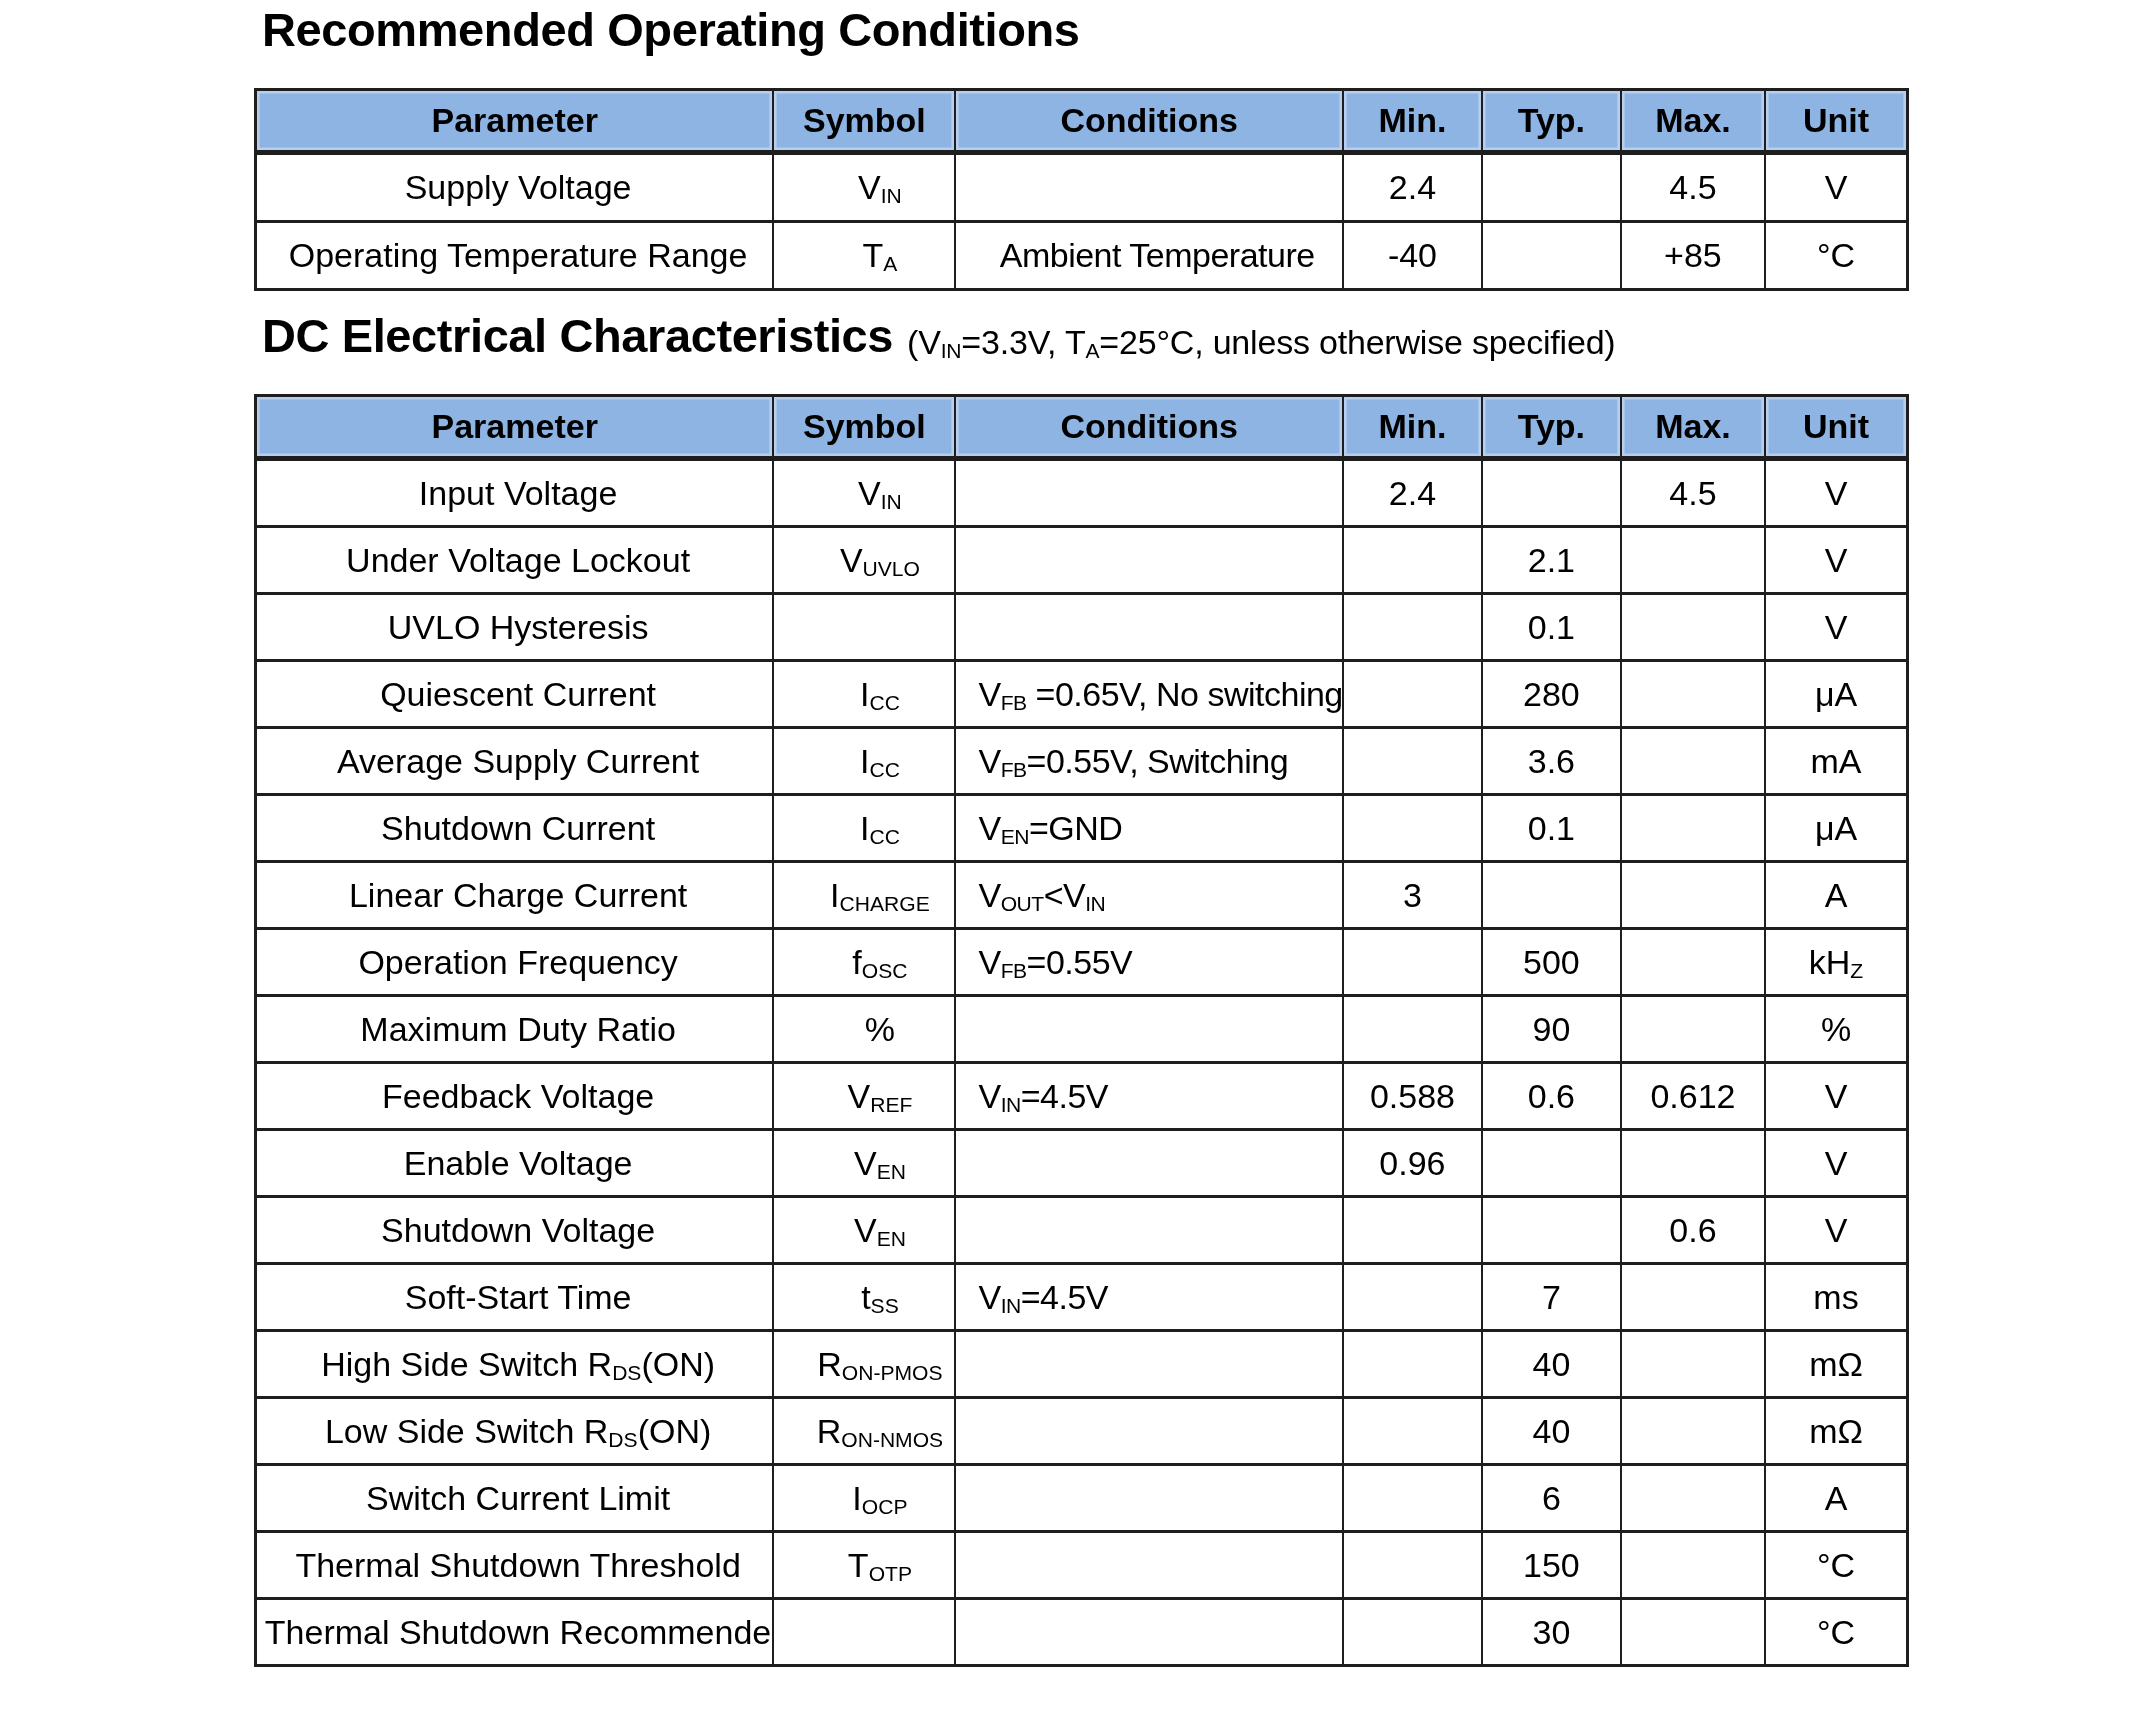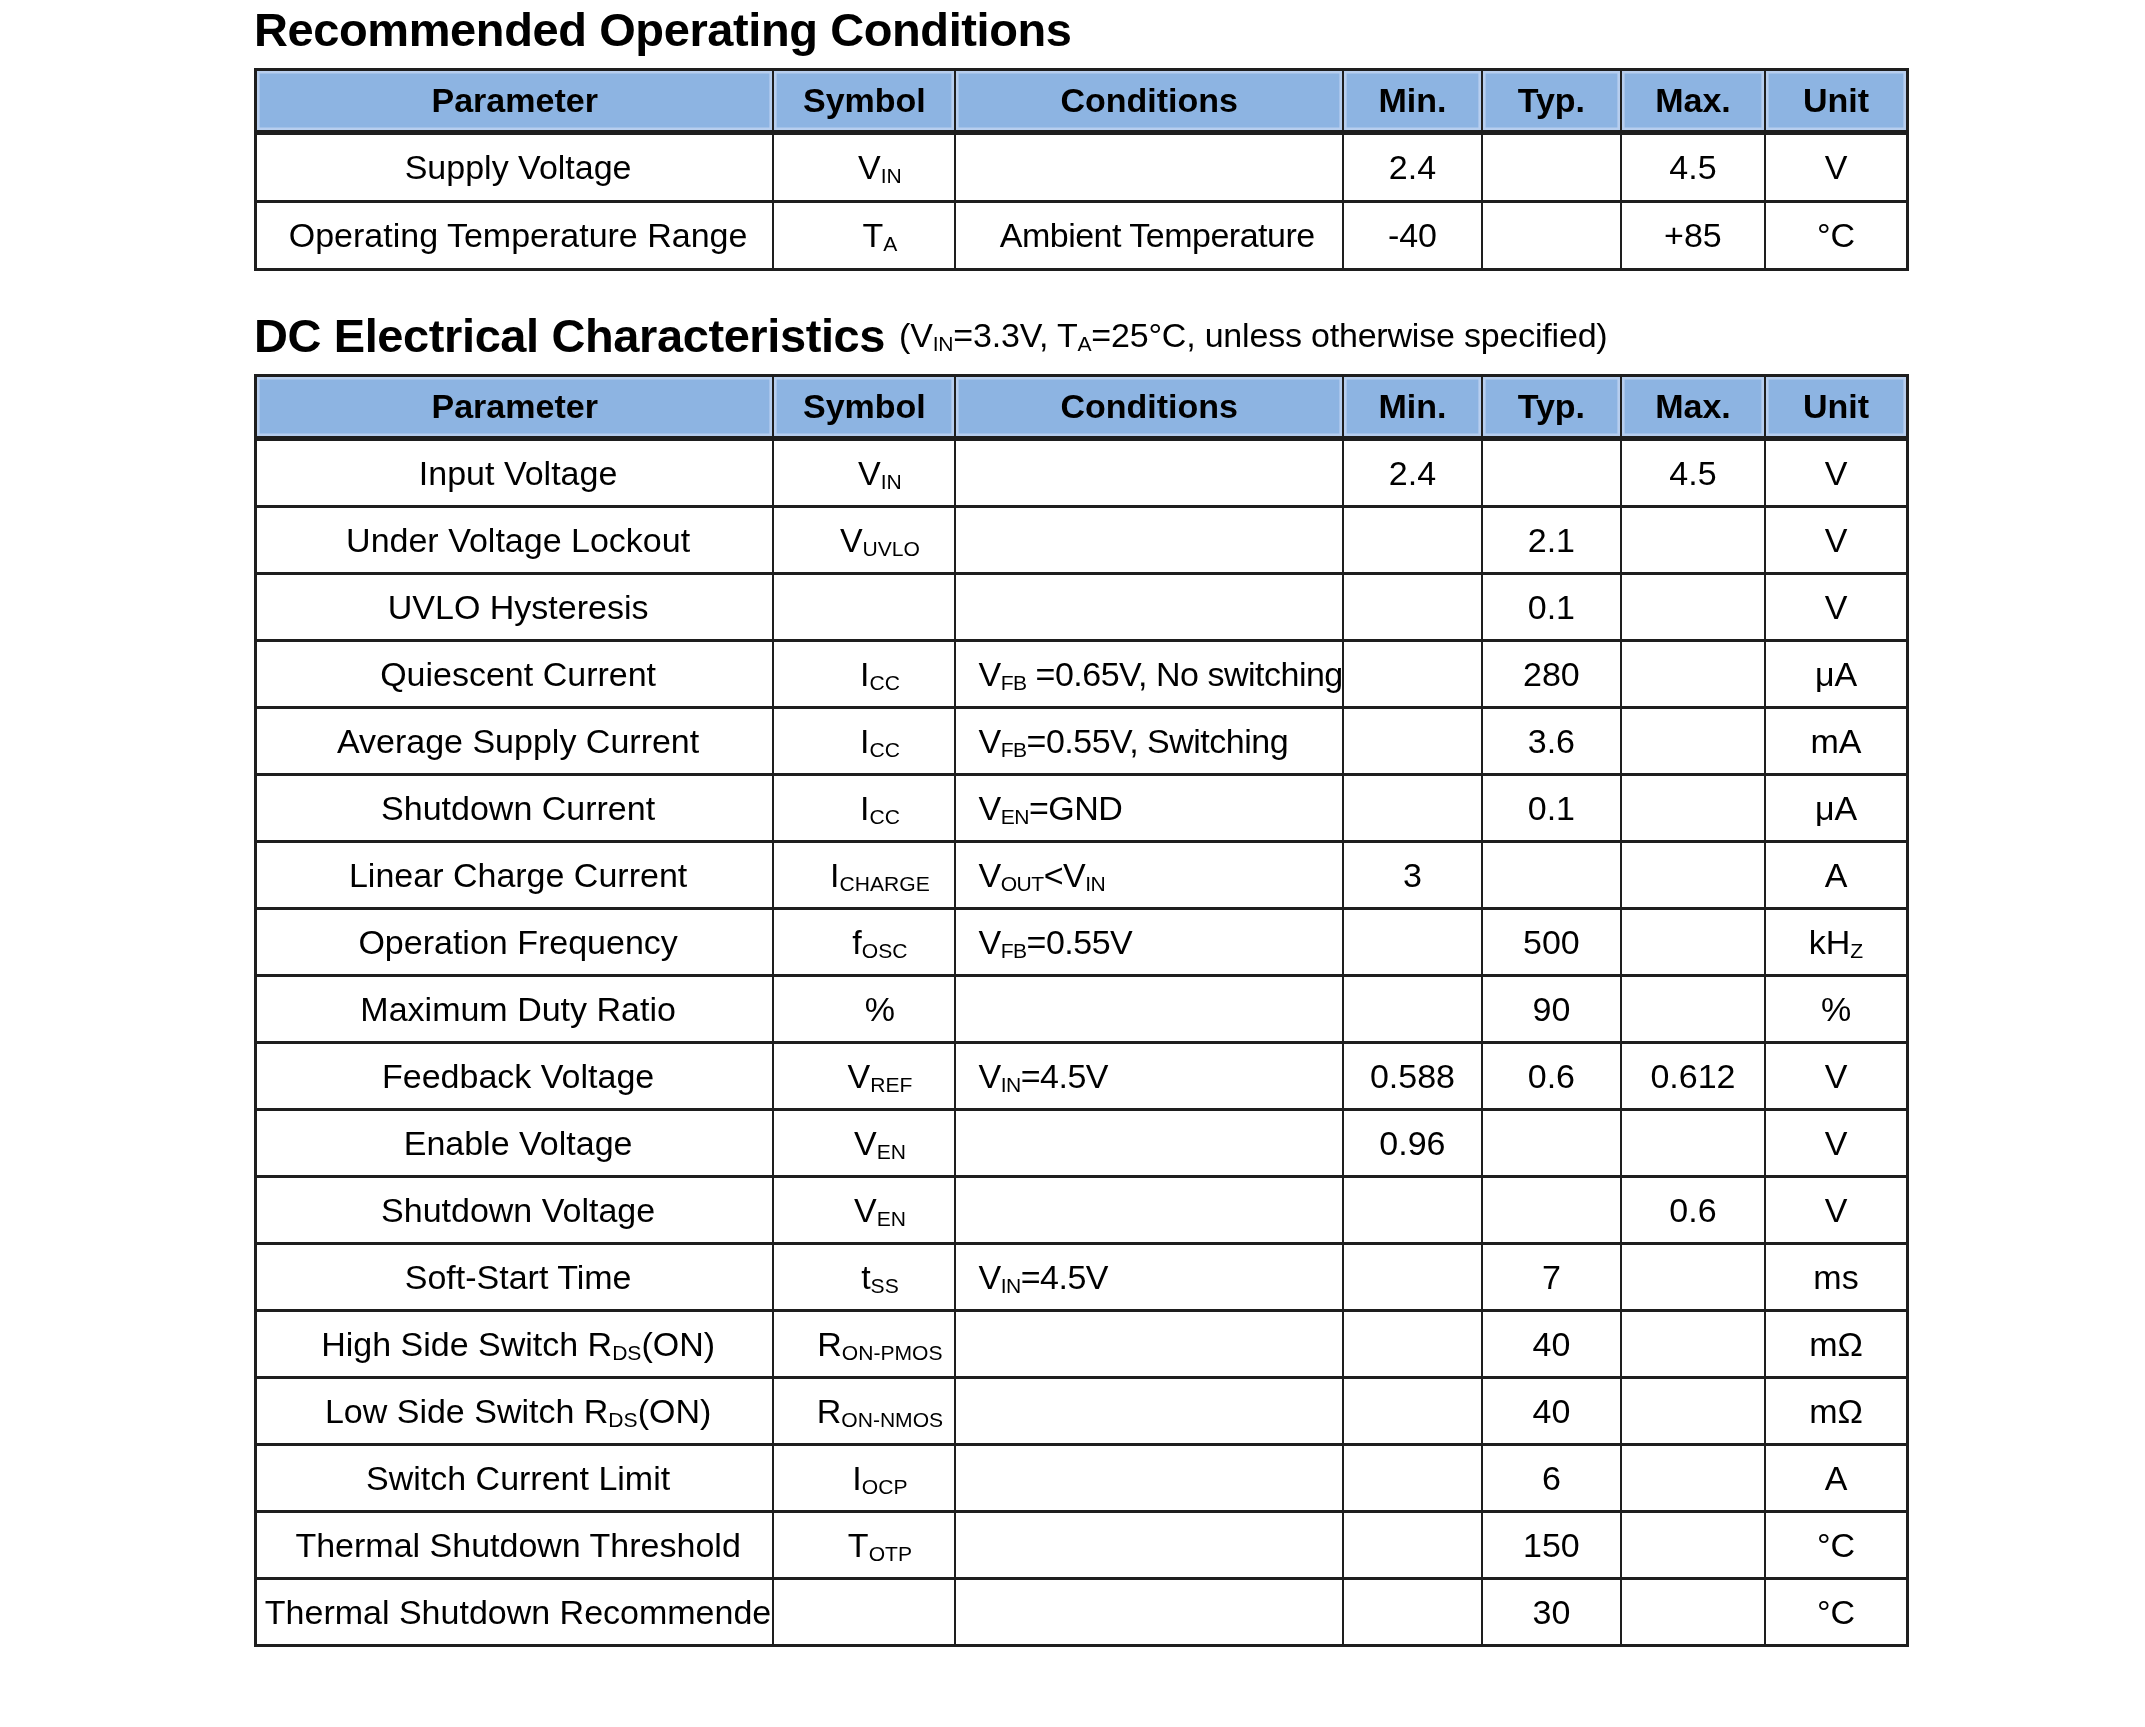--- a/index.html
+++ b/index.html
@@ -17,32 +17,33 @@
     font-family:"Liberation Sans", sans-serif;
     position:relative;
     overflow:hidden;
   }
   .page{position:absolute;left:0;top:0;width:2145px;height:1728px;}
 
   .title{
     font-size:47px;font-weight:700;letter-spacing:-0.4px;line-height:1.1;
     margin:0;white-space:nowrap;
   }
-  .title-wrap{position:absolute;left:254px;display:flex;align-items:center;gap:14px;}
+  .title-wrap{position:absolute;left:262px;display:flex;align-items:flex-end;gap:14px;}
   #title-block-1{top:3.5px;}
   #title-block-2{top:310px;}
   .subtitle{font-size:34px;font-weight:400;letter-spacing:-0.2px;white-space:nowrap;}
 
   table.spec-table{
     position:absolute;left:254px;
     width:1655px;
     border-collapse:collapse;
     table-layout:fixed;
     font-size:34px;
     background:#fff;
+    margin-top:20px;
   }
   table.t0{top:68px;}
   table.t1{top:374px;}
 
   col.c0{width:31.35%;} col.c1{width:11.02%;} col.c2{width:23.46%;}
   col.c3{width:8.41%;}  col.c4{width:8.41%;}  col.c5{width:8.73%;} col.c6{width:8.62%;}
 
   .spec-table{border:3.5px solid var(--border);}
   .spec-table th,.spec-table td{
     border-left:2.6px solid var(--border);

